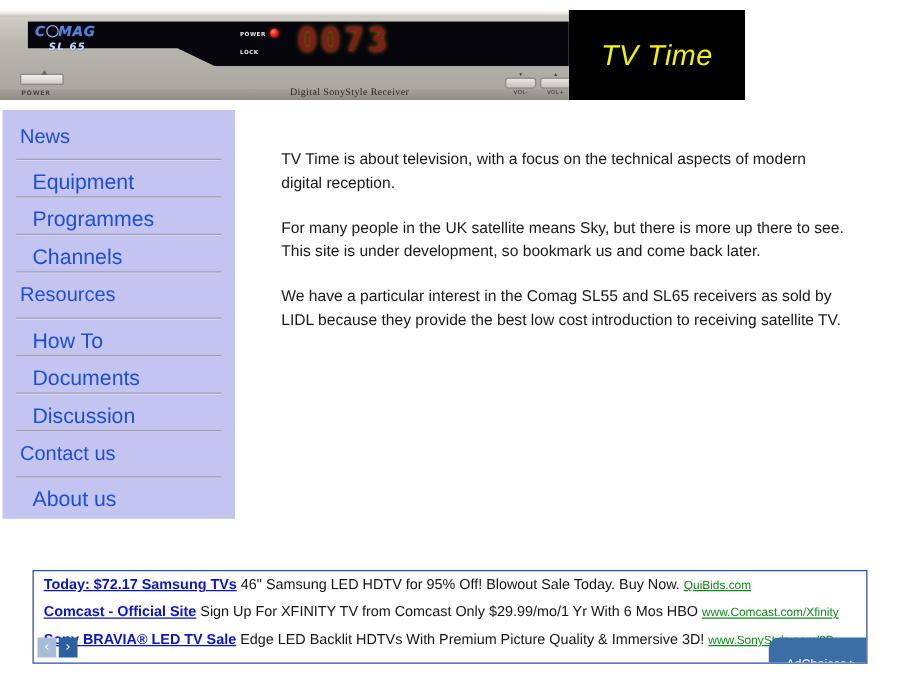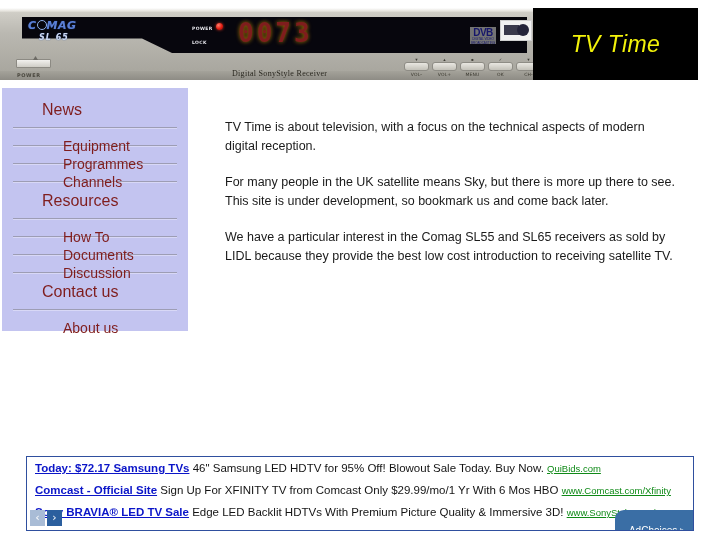--- a/index.html
+++ b/index.html
@@ -14,21 +14,21 @@
     overflow: hidden;
     font-family: "Liberation Sans", sans-serif;
     position: relative;
   }
 
   
   .header {
     position: absolute;
     left: 0;
     top: 8px;
-    width: 698px;
+    width: 596px;
     height: 72px;
     display: flex;
     flex-direction: row;
     justify-content: space-between;
   }
   .receiver {
     position: relative;
     width: 555px;
     height: 72px;
     background: #b9b7b0;
@@ -265,37 +265,36 @@
     top: 88px;
     width: 186px;
     background: #c3c4f0;
     padding-top: 4px;
     padding-bottom: 4px;
   }
   .nav-item {
     display: block;
     position: relative;
     box-sizing: border-box;
-    color: #7f1d1d;
+    color: #1d4ed8;
     text-decoration: none;
     font-family: "Liberation Sans", sans-serif;
     padding-left: 20px;
-    margin-left: 26px;
   }
   .nav-item.major {
     font-size: 16px;
     height: 35px;
     line-height: 35px;
     padding-left: 14px;
   }
   .nav-item.minor {
-    font-size: 14px;
-    height: 16px;
+    font-size: 17px;
+    height: 28px;
     line-height: 34px;
-    padding-left: 35px;
+    padding-left: 24px;
   }
   .nav-sep {
     height: 1px;
     margin: 0 11px 0 11px;
     background: #9d9db4;
     border-bottom: 1px solid #d8d8f6;
   }
 
   
   .content {

